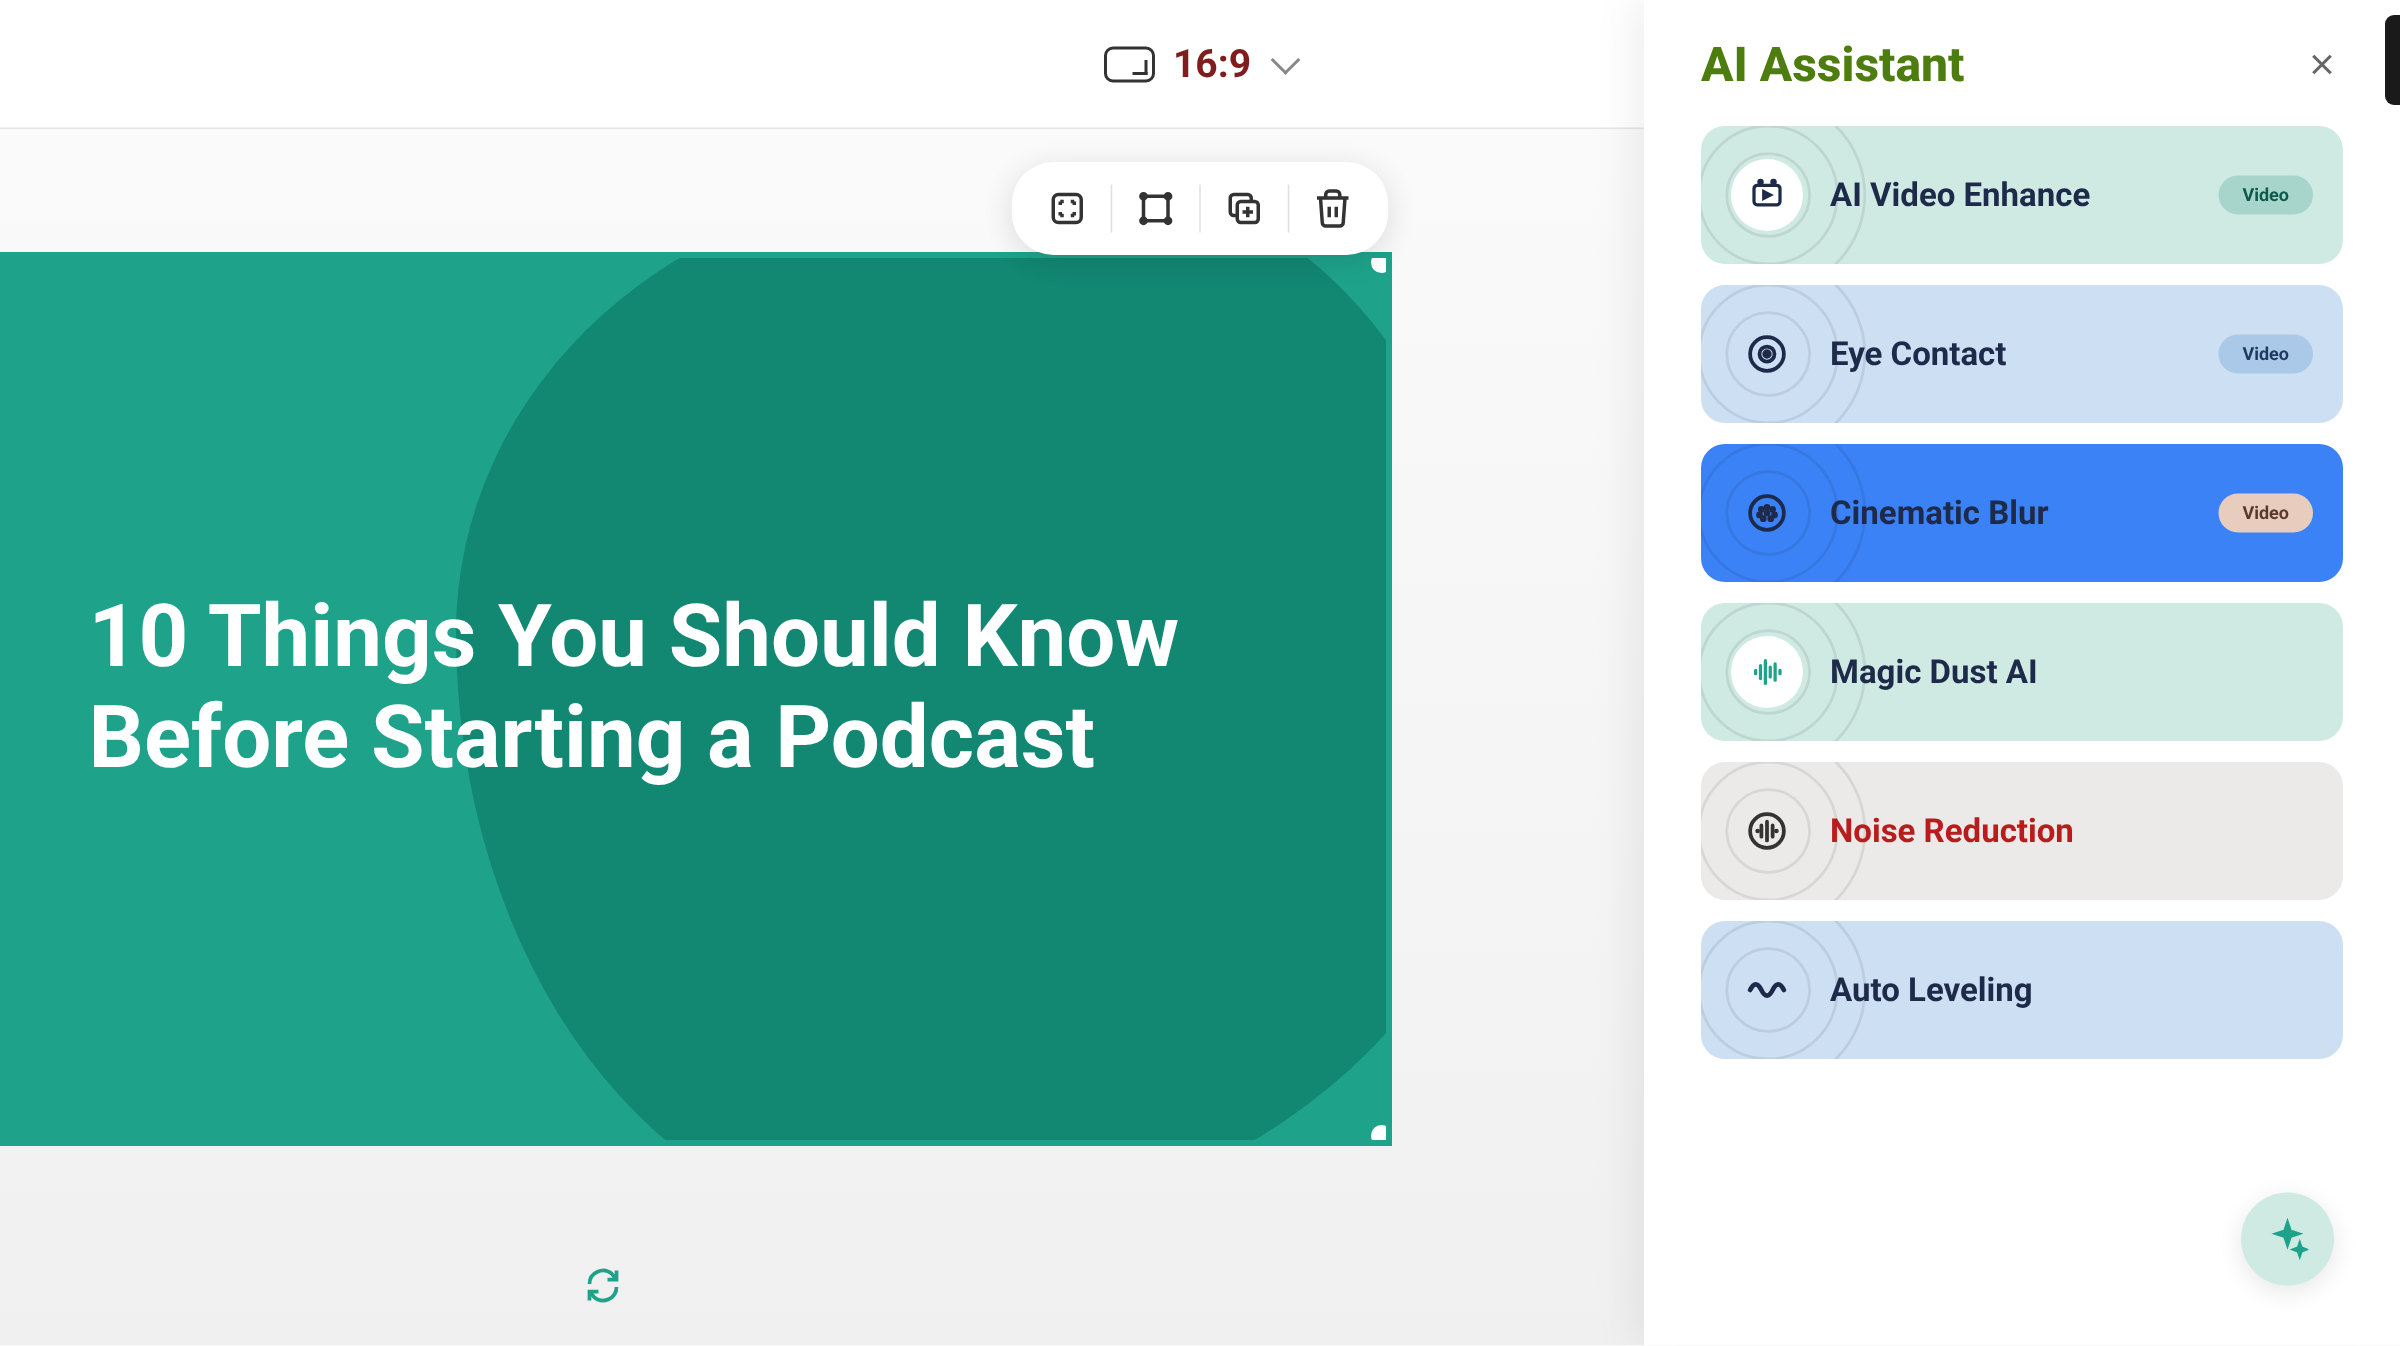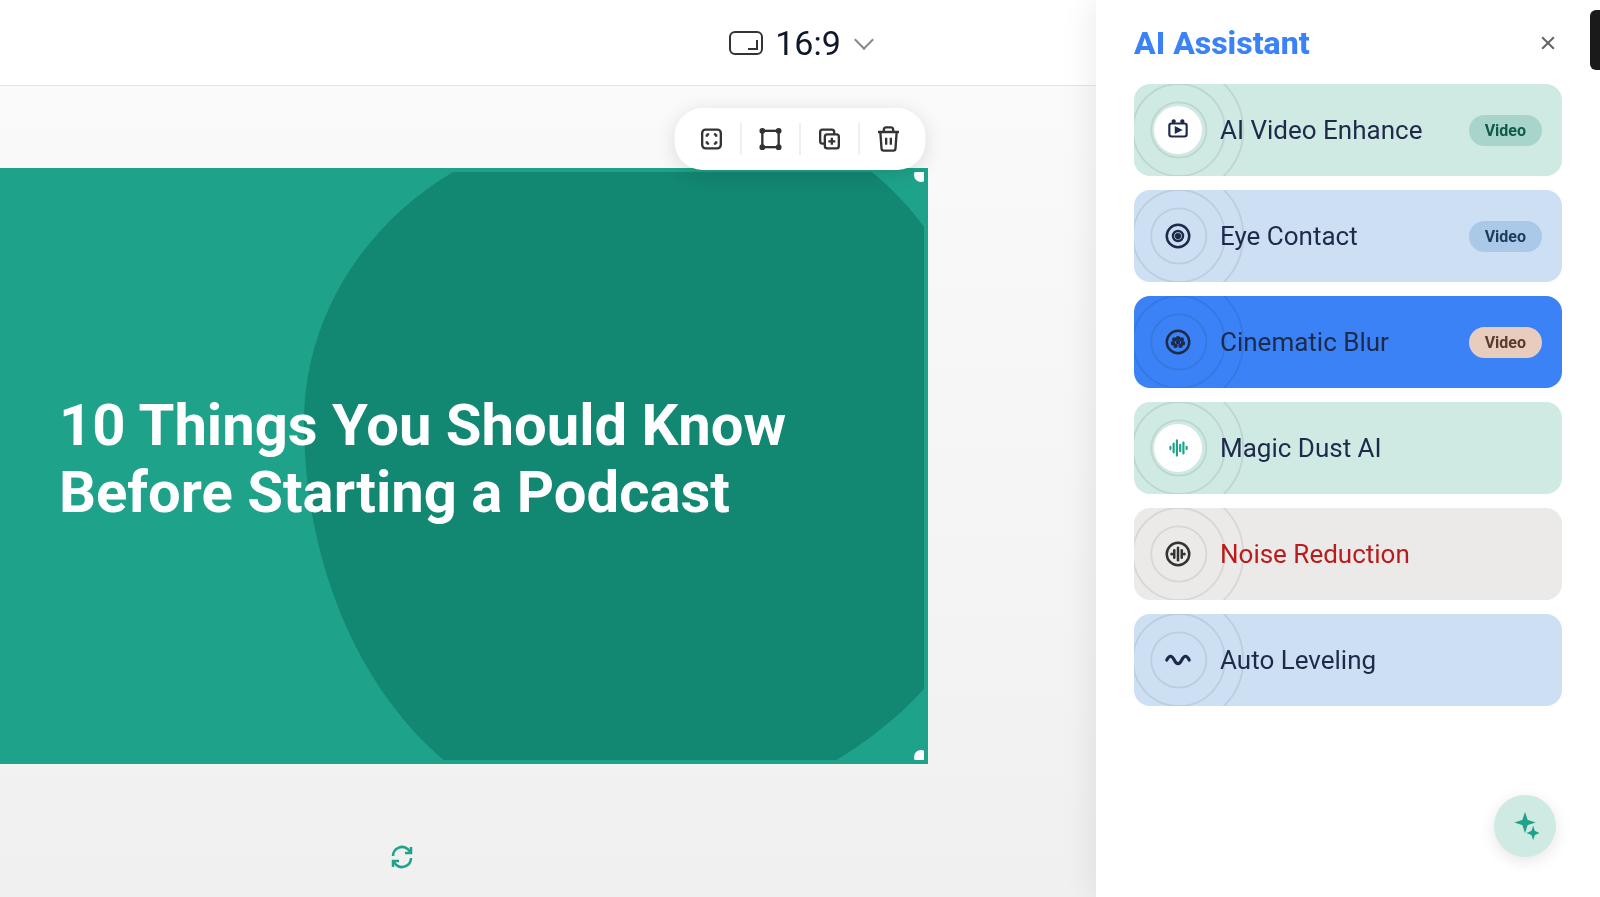--- a/index.html
+++ b/index.html
@@ -37,23 +37,23 @@
       position: absolute;
       width: 8px;
       height: 8px;
       border-bottom: 2px solid #333;
       border-right: 2px solid #333;
       right: 3px;
       bottom: 3px;
       transform: rotate(0deg);
     }
     .aspect-text {
-      font-size: 34px;
-      font-weight: 400;
-      color: #0f172a;
+      font-size: 26px;
+      font-weight: 700;
+      color: #7f1d1d;
     }
     .chevron-down {
       width: 14px;
       height: 14px;
       border-right: 2px solid #888;
       border-bottom: 2px solid #888;
       transform: rotate(45deg);
       margin-top: -6px;
       margin-left: 4px;
     }
@@ -168,21 +168,21 @@
     }
     .ai-panel-header {
       display: flex;
       align-items: center;
       justify-content: space-between;
       margin-bottom: 22px;
     }
     .ai-panel-title {
       font-size: 32px;
       font-weight: 800;
-      color: #3b82f6;
+      color: #4d7c0f;
     }
     .close-btn {
       width: 28px;
       height: 28px;
       cursor: pointer;
       display: flex;
       align-items: center;
       justify-content: center;
       color: #666;
     }
@@ -214,30 +214,30 @@
       display: flex;
       align-items: center;
       justify-content: center;
       margin-right: 18px;
       flex-shrink: 0;
       position: relative;
       z-index: 1;
     }
     .ai-card-icon.white-bg { background: #fff; }
     .ai-card-label {
-      font-size: 26px;
-      font-weight: 400;
+      font-size: 22px;
+      font-weight: 700;
       color: #1e2a4a;
       flex: 1;
       position: relative;
       z-index: 1;
     }
     .ai-card-label.gray { color: #b91c1c; }
     .ai-card-badge {
-      font-size: 16px;
+      font-size: 12px;
       font-weight: 700;
       padding: 6px 16px;
       border-radius: 18px;
       position: relative;
       z-index: 1;
     }
     .ai-card-badge.teal { background: #a8d5cb; color: #0d5a4a; }
     .ai-card-badge.blue { background: #aac9e8; color: #1e3a5f; }
     .ai-card-badge.pink { background: #e8cdbf; color: #5a3a2a; }
     .sparkle-fab {

